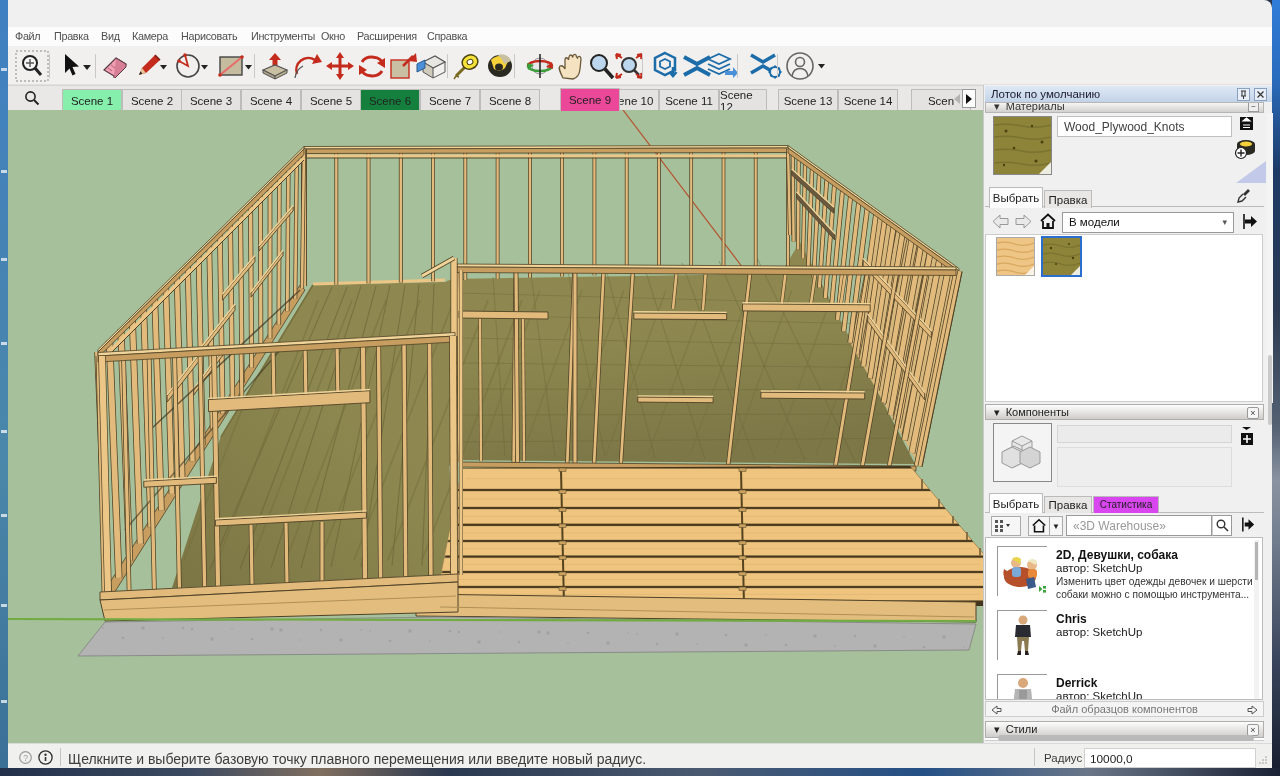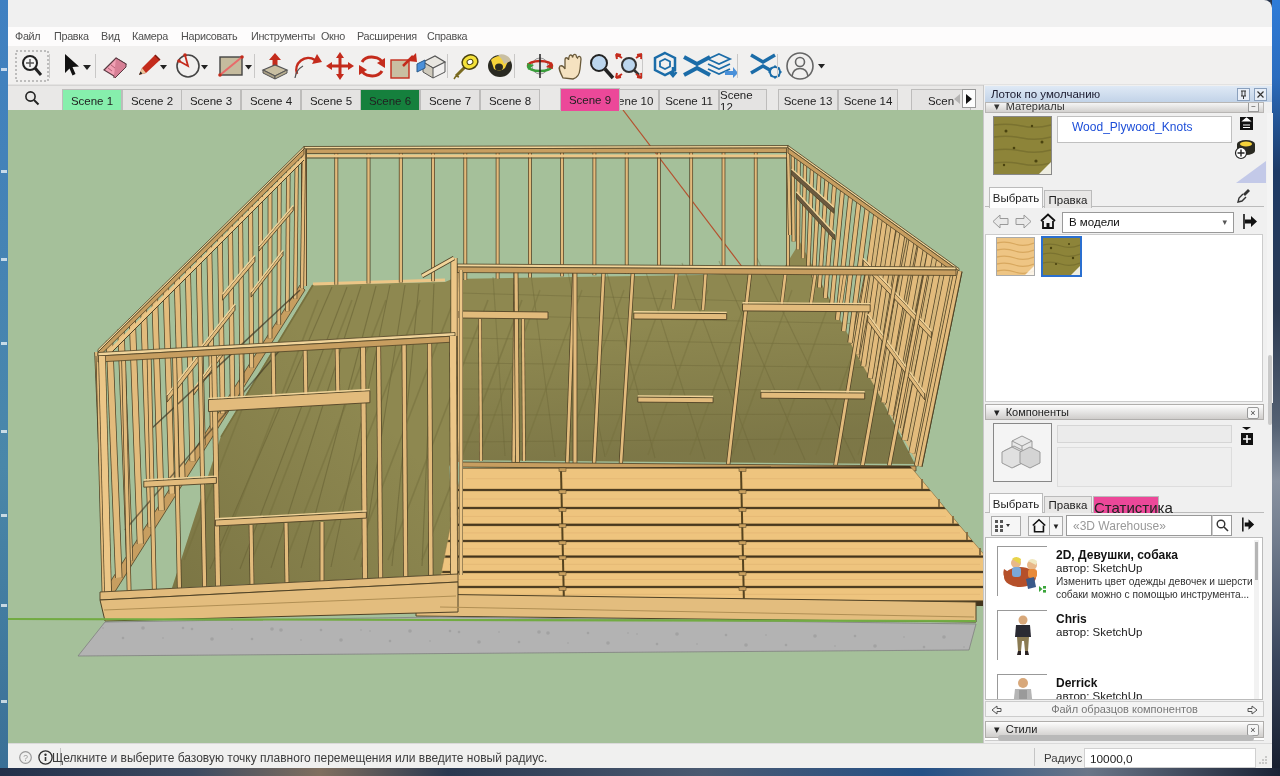--- a/index.html
+++ b/index.html
@@ -16,21 +16,21 @@
 #menubar span{position:absolute;top:3px}
 
 #toolbar{position:absolute;left:0;top:46px;width:100%;height:39px;background:#f1f0ef;border-bottom:1px solid #e3e2e1;display:flex;align-items:center}
 
 #tabsbar{position:absolute;left:0;top:85px;width:975px;height:25px;background:#e9e8e7;border-top:1px solid #d5d4d3}
 .stab{position:absolute;top:3px;height:22px;border:1px solid #bdbcbb;border-bottom:none;background:#e4e3e2;font-size:11.5px;color:#222;display:flex;align-items:center;justify-content:center}
 
 #panel{position:absolute;left:975px;top:85px;width:289px;height:658px;background:#f0f0f0;border-left:1px solid #c8c8c8}
 
 #statusbar{position:absolute;left:0;top:743px;width:100%;height:25px;background:#f0f0ef;border-top:1px solid #dadada}
-#stattext{position:absolute;left:44px;top:7px;font-size:12px;color:#3c3c3c}
+#stattext{position:absolute;left:60px;top:7px;font-size:14px;color:#3c3c3c}
 #radlbl{position:absolute;left:1036px;top:8px;font-size:11.5px;color:#3c3c3c}
 #radinput{position:absolute;left:1076px;top:4px;width:172px;height:20px;background:#fff;border:1px solid #d0d0d0;font-size:11.8px;color:#222;padding:3px 0 0 5px}
 
 #viewport{position:absolute;left:0;top:110px;width:975px;height:633px;background:#a5c09a;overflow:hidden}
 </style></head><body>
 <div id="deskL">
     <div style="position:absolute;left:1px;top:68px;width:6px;height:3px;background:rgba(255,255,255,0.7)"></div>
     <div style="position:absolute;left:1px;top:170px;width:6px;height:3px;background:rgba(255,255,255,0.7)"></div>
     <div style="position:absolute;left:1px;top:258px;width:6px;height:3px;background:rgba(255,255,255,0.7)"></div>
     <div style="position:absolute;left:1px;top:342px;width:6px;height:3px;background:rgba(255,255,255,0.7)"></div>
@@ -742,21 +742,21 @@
           <rect width="57" height="57" fill="#8d8439"></rect>
           <path d="M0 8 Q14 6 28 9 T57 8 M0 20 Q14 18 28 21 T57 20 M0 33 Q14 31 28 34 T57 33 M0 46 Q14 44 28 47 T57 46" stroke="#7a7230" stroke-width="1.5" fill="none"></path>
           <circle cx="12" cy="14" r="1.5" fill="#4a430f"></circle>
           <circle cx="38" cy="9" r="1.2" fill="#4a430f"></circle>
           <circle cx="48" cy="25" r="1.5" fill="#4a430f"></circle>
           <circle cx="20" cy="31" r="1.3" fill="#4a430f"></circle>
           <circle cx="42" cy="44" r="1.6" fill="#4a430f"></circle>
           <circle cx="10" cy="48" r="1.2" fill="#4a430f"></circle>
           <path d="M45 57 L57 45 L57 57 Z" fill="#fff" opacity=".85"></path>
         </svg></div>
-      <div style="position:absolute;left:73px;top:31px;width:175px;height:27px;background:#fff;border:1px solid #c0c0c0;font-size:12px;color:#1d4ed8;padding:3px 0 0 14px">Wood_Plywood_Knots</div>
+      <div style="position:absolute;left:73px;top:31px;width:175px;height:21px;background:#fff;border:1px solid #c0c0c0;font-size:12px;color:#404040;padding:3px 0 0 6px">Wood_Plywood_Knots</div>
       <svg width="16" height="16" style="position:absolute;left:255px;top:31px">
         <rect x="1" y="1" width="13" height="13" fill="#111"></rect>
         <path d="M4 5 l3.5-3 3.5 3 z M4 9 h7 M4 11.5 h7" stroke="#fff" stroke-width="1.2" fill="#fff"></path>
       </svg>
       <svg width="24" height="24" style="position:absolute;left:250px;top:52px" viewBox="0 0 24 24">
         <ellipse cx="12" cy="7" rx="9" ry="4" fill="#2a2a22"></ellipse>
         <path d="M3 7 L3 14 A 9 4 0 0 0 21 14 L21 7" fill="#2a2a22"></path>
         <ellipse cx="12" cy="7" rx="6" ry="2.5" fill="#f5d23a"></ellipse>
         <circle cx="7" cy="16" r="5.5" fill="#fff" stroke="#222" stroke-width="1.2"></circle>
         <path d="M7 12.5 V19.5 M3.5 16 H10.5" stroke="#222" stroke-width="1.4"></path>
@@ -822,21 +822,21 @@
       <div style="position:absolute;left:73px;top:340px;width:175px;height:18px;background:#ebebeb;border:1px solid #d5d5d5"></div>
       <div style="position:absolute;left:73px;top:362px;width:175px;height:40px;background:#eeeeee;border:1px solid #dddddd"></div>
       <svg width="14" height="22" style="position:absolute;left:256px;top:339px">
         <path d="M2 3 l4.5-3 4.5 3 z" fill="#111" transform="translate(0,1) rotate(180 6.5 2.5)"></path>
         <rect x="1" y="9" width="12" height="12" fill="#111"></rect>
         <path d="M7 11 v8 M3 15 h8" stroke="#fff" stroke-width="1.6"></path>
       </svg>
       <div style="position:absolute;left:1px;top:407px;width:279px;height:21px;background:#f0f0f0;border-bottom:1px solid #bbb"></div>
       <div style="position:absolute;left:5px;top:408px;width:54px;height:20px;background:#fdfdfd;border:1px solid #bbb;border-bottom:none;font-size:11.5px;color:#222;text-align:center;padding-top:4px;z-index:2">Выбрать</div>
       <div style="position:absolute;left:60px;top:411px;width:48px;height:17px;background:#e8e7e6;border:1px solid #bbb;border-bottom:none;font-size:11.5px;color:#222;text-align:center;padding-top:2px">Правка</div>
-      <div style="position:absolute;left:109px;top:411px;width:66px;height:17px;background:#ec4899;border:1px solid #bbb;border-bottom:none;font-size:15px;color:#222;text-align:center;padding-top:2px">Статистика</div>
+      <div style="position:absolute;left:109px;top:411px;width:66px;height:17px;background:#d946ef;border:1px solid #bbb;border-bottom:none;font-size:10px;color:#222;text-align:center;padding-top:2px">Статистика</div>
       <div style="position:absolute;left:7px;top:431px;width:30px;height:20px;background:#f6f6f6;border:1px solid #aaa"><svg width="16" height="14" style="margin:2px 0 0 2px" viewBox="0 0 16 14">
           <g fill="#555">
             <rect x="1" y="1" width="3" height="3"></rect>
             <rect x="6" y="1" width="3" height="3"></rect>
             <rect x="1" y="6" width="3" height="3"></rect>
             <rect x="6" y="6" width="3" height="3"></rect>
             <rect x="1" y="10" width="3" height="3"></rect>
             <rect x="6" y="10" width="3" height="3"></rect>
           </g>
           <path d="M12 5 l2 3 2-3 z" fill="#333"></path>

